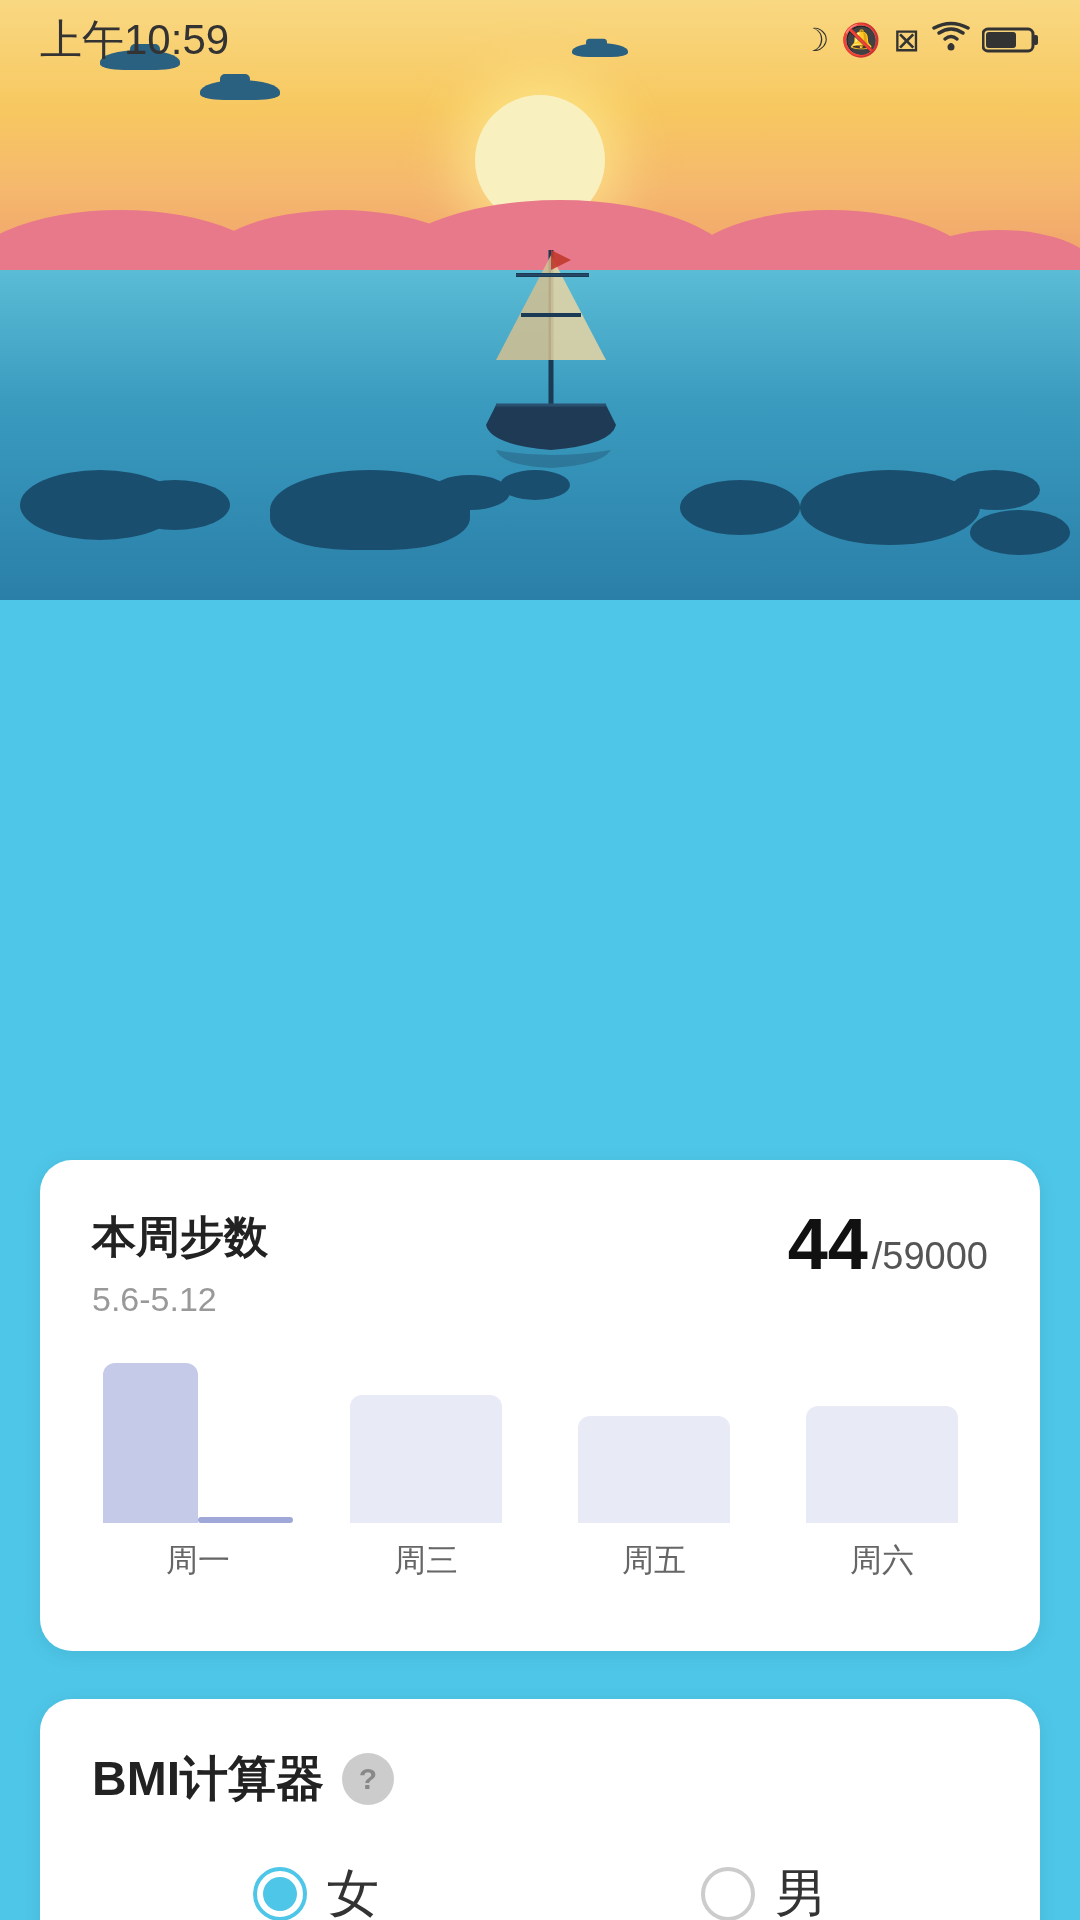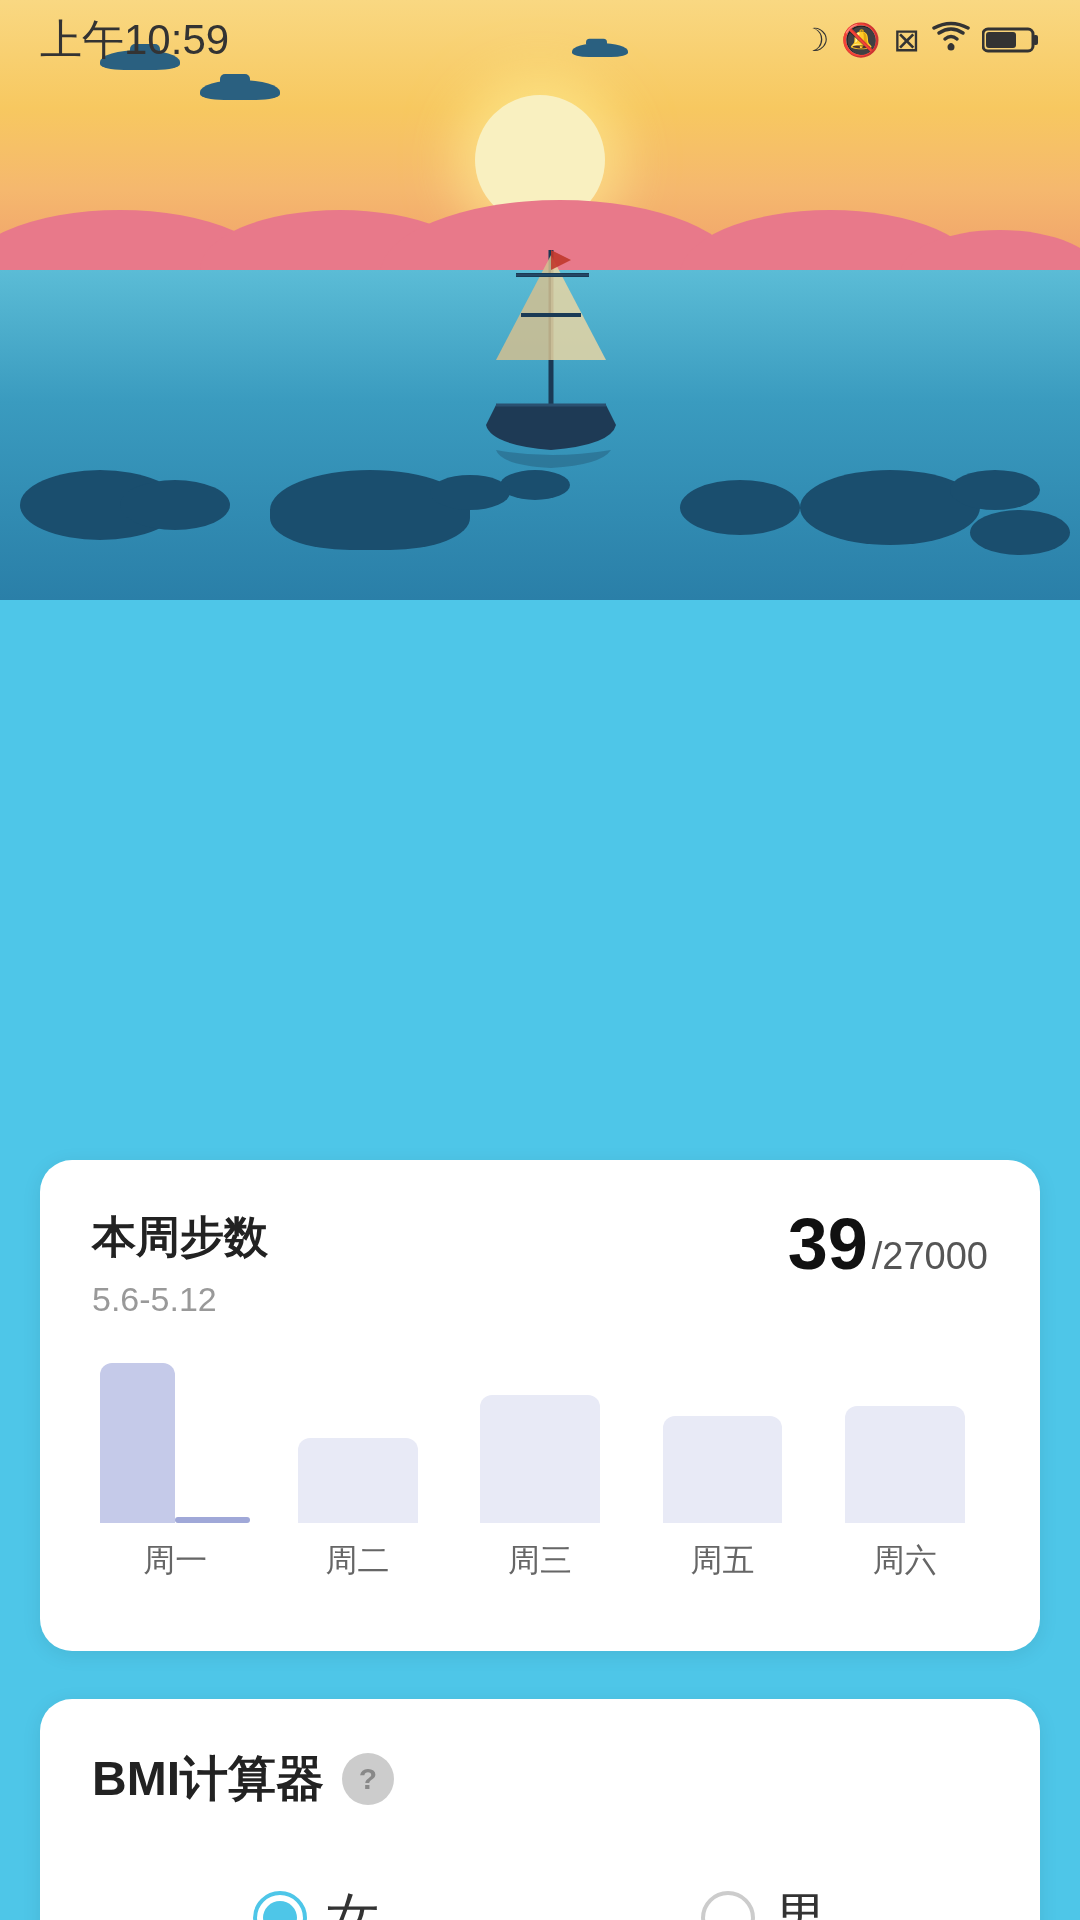--- a/index.html
+++ b/index.html
@@ -282,21 +282,21 @@
       color: #666;
       margin-top: 16px;
       text-align: center;
     }
 
     
     .bmi-header {
       display: flex;
       align-items: center;
       gap: 18px;
-      margin-bottom: 52px;
+      margin-bottom: 28px;
     }
 
     .bmi-title {
       font-size: 48px;
       font-weight: 700;
       color: #222;
     }
 
     .help-icon {
       width: 52px;
@@ -441,40 +441,34 @@
     </svg>
   </div>
 </div>
 
 <div class="content-area">
 
   <div class="card">
     <div class="steps-header">
       <span class="steps-title">本周步数</span>
       <div class="steps-count">
-        <span class="steps-number">39</span>
-        <span class="steps-total">/27000</span>
+        <span class="steps-number">44</span>
+        <span class="steps-total">/59000</span>
       </div>
     </div>
     <div class="steps-date">5.6-5.12</div>
 
     <div class="bar-chart" id="bar-chart">
 
     <div class="bar-group">
           <div class="bar-wrapper">
             <div class="bar active" style="height: 100%;"></div>
             <div class="bar-underline"></div>
           </div>
           <div class="bar-label">周一</div>
-        </div>
-        <div class="bar-group">
-          <div class="bar-wrapper">
-            <div class="bar" style="height: 53.3333%;"></div>
-          </div>
-          <div class="bar-label">周二</div>
         </div>
         <div class="bar-group">
           <div class="bar-wrapper">
             <div class="bar" style="height: 80%;"></div>
           </div>
           <div class="bar-label">周三</div>
         </div>
         <div class="bar-group">
           <div class="bar-wrapper">
             <div class="bar" style="height: 66.6667%;"></div>

